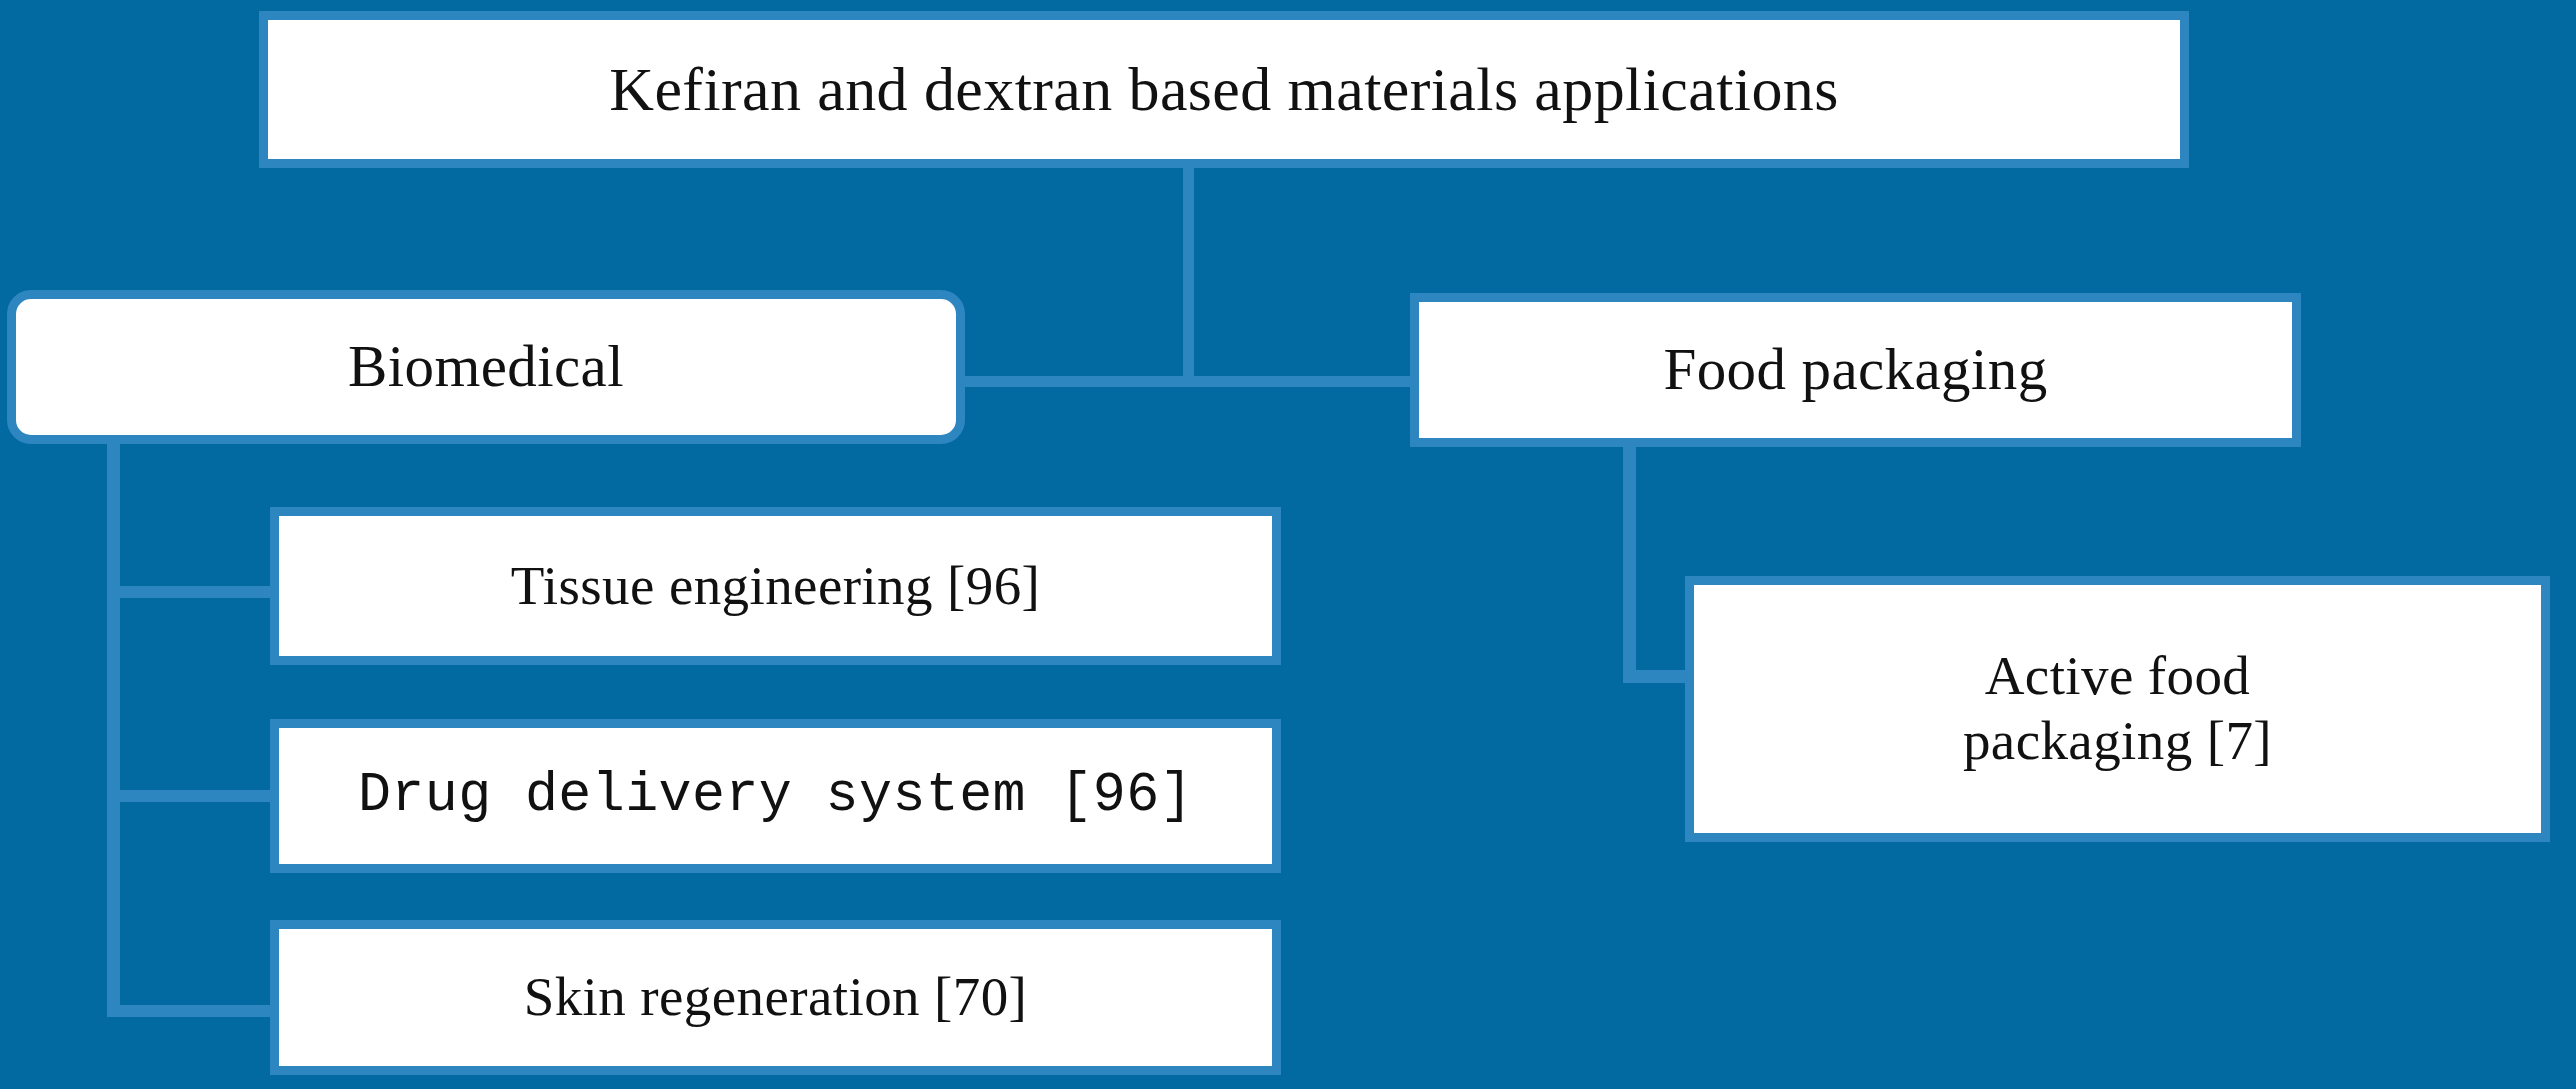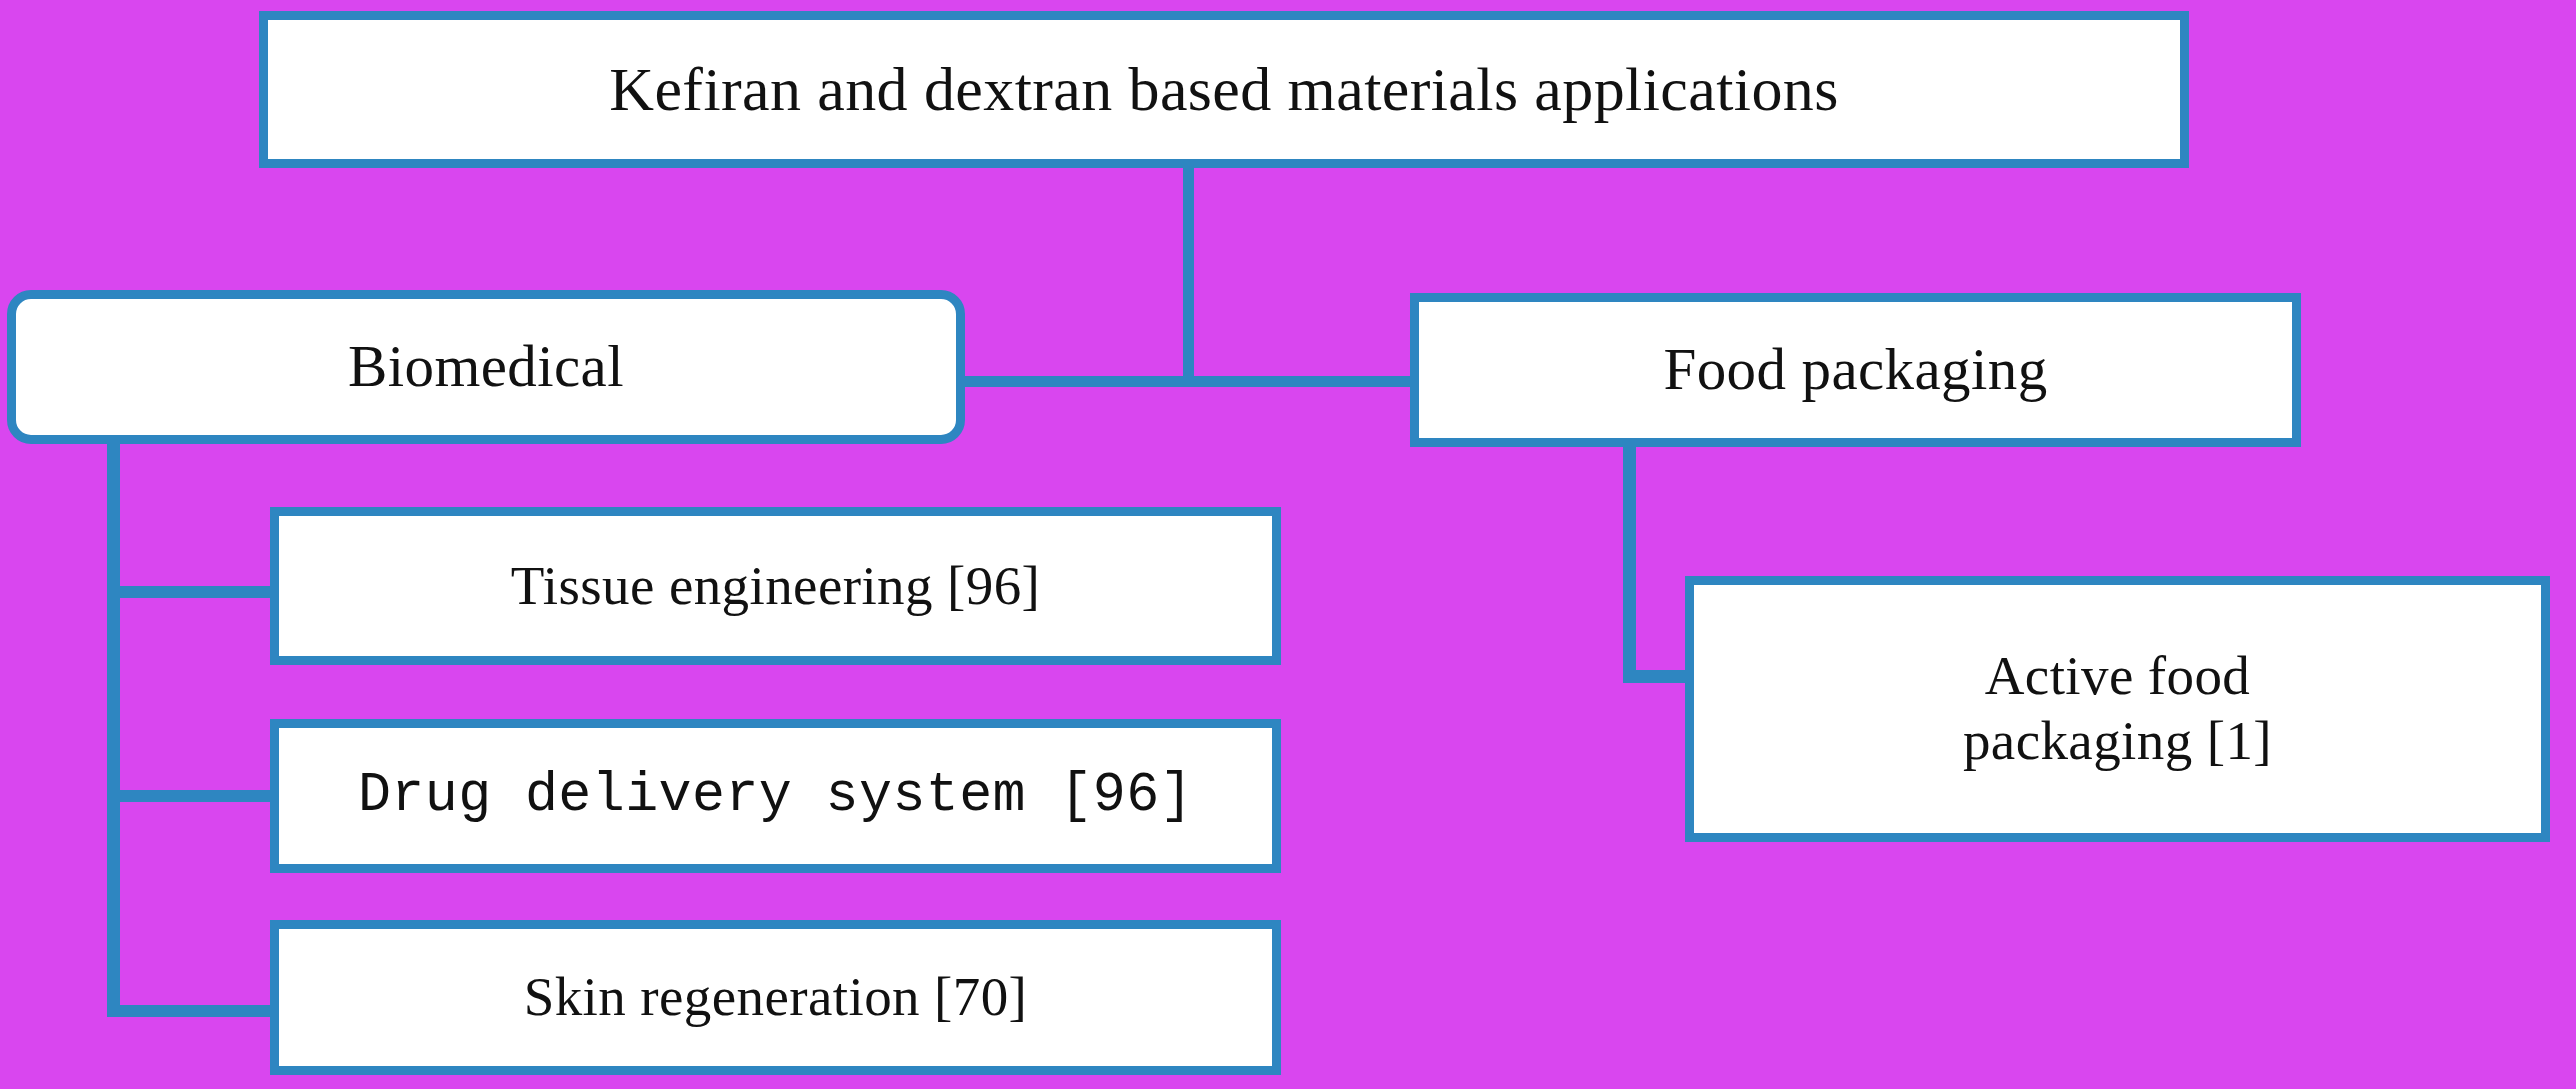--- a/index.html
+++ b/index.html
@@ -5,21 +5,21 @@
 <style>
   html, body {
     margin: 0;
     padding: 0;
     background: #ffffff;
   }
   #canvas {
     position: relative;
     width: 2576px;
     height: 1090px;
-    background: #d946ef;
+    background: #0369a1;
     overflow: hidden;
     font-family: "Liberation Serif", "DejaVu Serif", serif;
   }
   .node {
     position: absolute;
     box-sizing: border-box;
     background: #ffffff;
     border-style: solid;
     border-color: #2E86C1;
     display: flex;
@@ -130,17 +130,17 @@
   <div class="node" id="node-drug-delivery">
     <span class="node-label">Drug  delivery system  [96]</span>
   </div>
 
   <div class="node" id="node-skin-regeneration">
     <span class="node-label">Skin  regeneration  [70]</span>
   </div>
 
   <div class="node" id="node-active-food-packaging">
     <span class="node-label">Active food
-packaging  [1]</span>
+packaging  [7]</span>
   </div>
 
 </div>
 
 
 </body></html>

